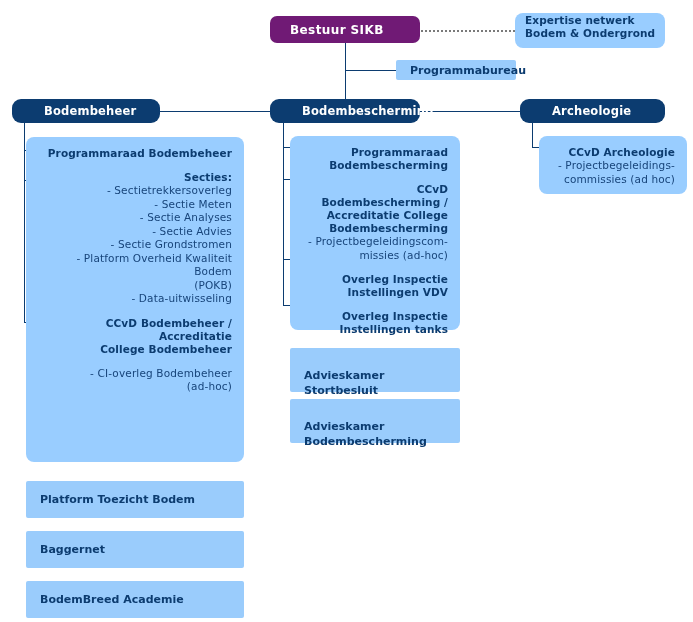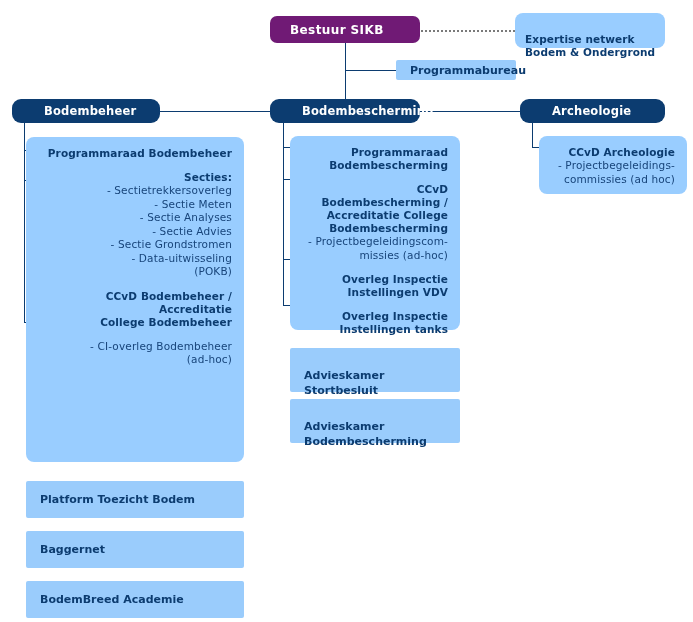--- a/index.html
+++ b/index.html
@@ -120,21 +120,21 @@
 <body>
 
 <div class="canvas">
 
   <div class="box node-root" style="left:270px; top:16px; width:150px; height:27px;">
     <span>Bestuur SIKB</span>
   </div>
 
   <div class="dotline" style="left:421px; top:30px; width:94px;"></div>
 
-  <div class="box panel" style="left:515px; top:13px; width:150px; height:35px; padding:20px 8px 0 10px;">
+  <div class="box panel" style="left:515px; top:13px; width:150px; height:35px; padding:1px 8px 0 10px;">
     <div class="t-bold">Expertise netwerk</div>
     <div class="t-bold">Bodem &amp; Ondergrond</div>
   </div>
 
   <div class="vline" style="left:345px; top:43px; height:68px;"></div>
 
   <div class="hline" style="left:345px; top:70px; width:53px;"></div>
 
   <div class="box chip" style="left:396px; top:60px; width:120px; height:20px;">
     <span>Programmabureau</span>
@@ -153,22 +153,23 @@
 
   <div class="box panel panel-pad" style="left:26px; top:137px; width:218px; height:325px;">
     <div class="t-bold">Programmaraad Bodembeheer</div>
     <div class="gap-m"></div>
     <div class="t-bold">Secties:</div>
     <div class="t-item">- Sectietrekkersoverleg</div>
     <div class="t-item">- Sectie Meten</div>
     <div class="t-item">- Sectie Analyses</div>
     <div class="t-item">- Sectie Advies</div>
     <div class="t-item">- Sectie Grondstromen</div>
+    <div class="t-item">- Platform Overheid Kwaliteit Bodem</div>
+    <div class="t-item" style="white-space:pre;">  (POKB)</div>
     <div class="t-item">- Data-uitwisseling</div>
-    <div class="t-item" style="white-space:pre;">  (POKB)</div>
     <div class="gap-m"></div>
     <div class="t-bold">CCvD Bodembeheer / Accreditatie</div>
     <div class="t-bold">College Bodembeheer</div>
     <div class="gap-m"></div>
     <div class="t-item">- CI-overleg Bodembeheer</div>
     <div class="t-item" style="white-space:pre;">  (ad-hoc)</div>
   </div>
 
   <div class="box chip" style="left:26px; top:481px; width:218px; height:37px;">
     <span>Platform Toezicht Bodem</span>

